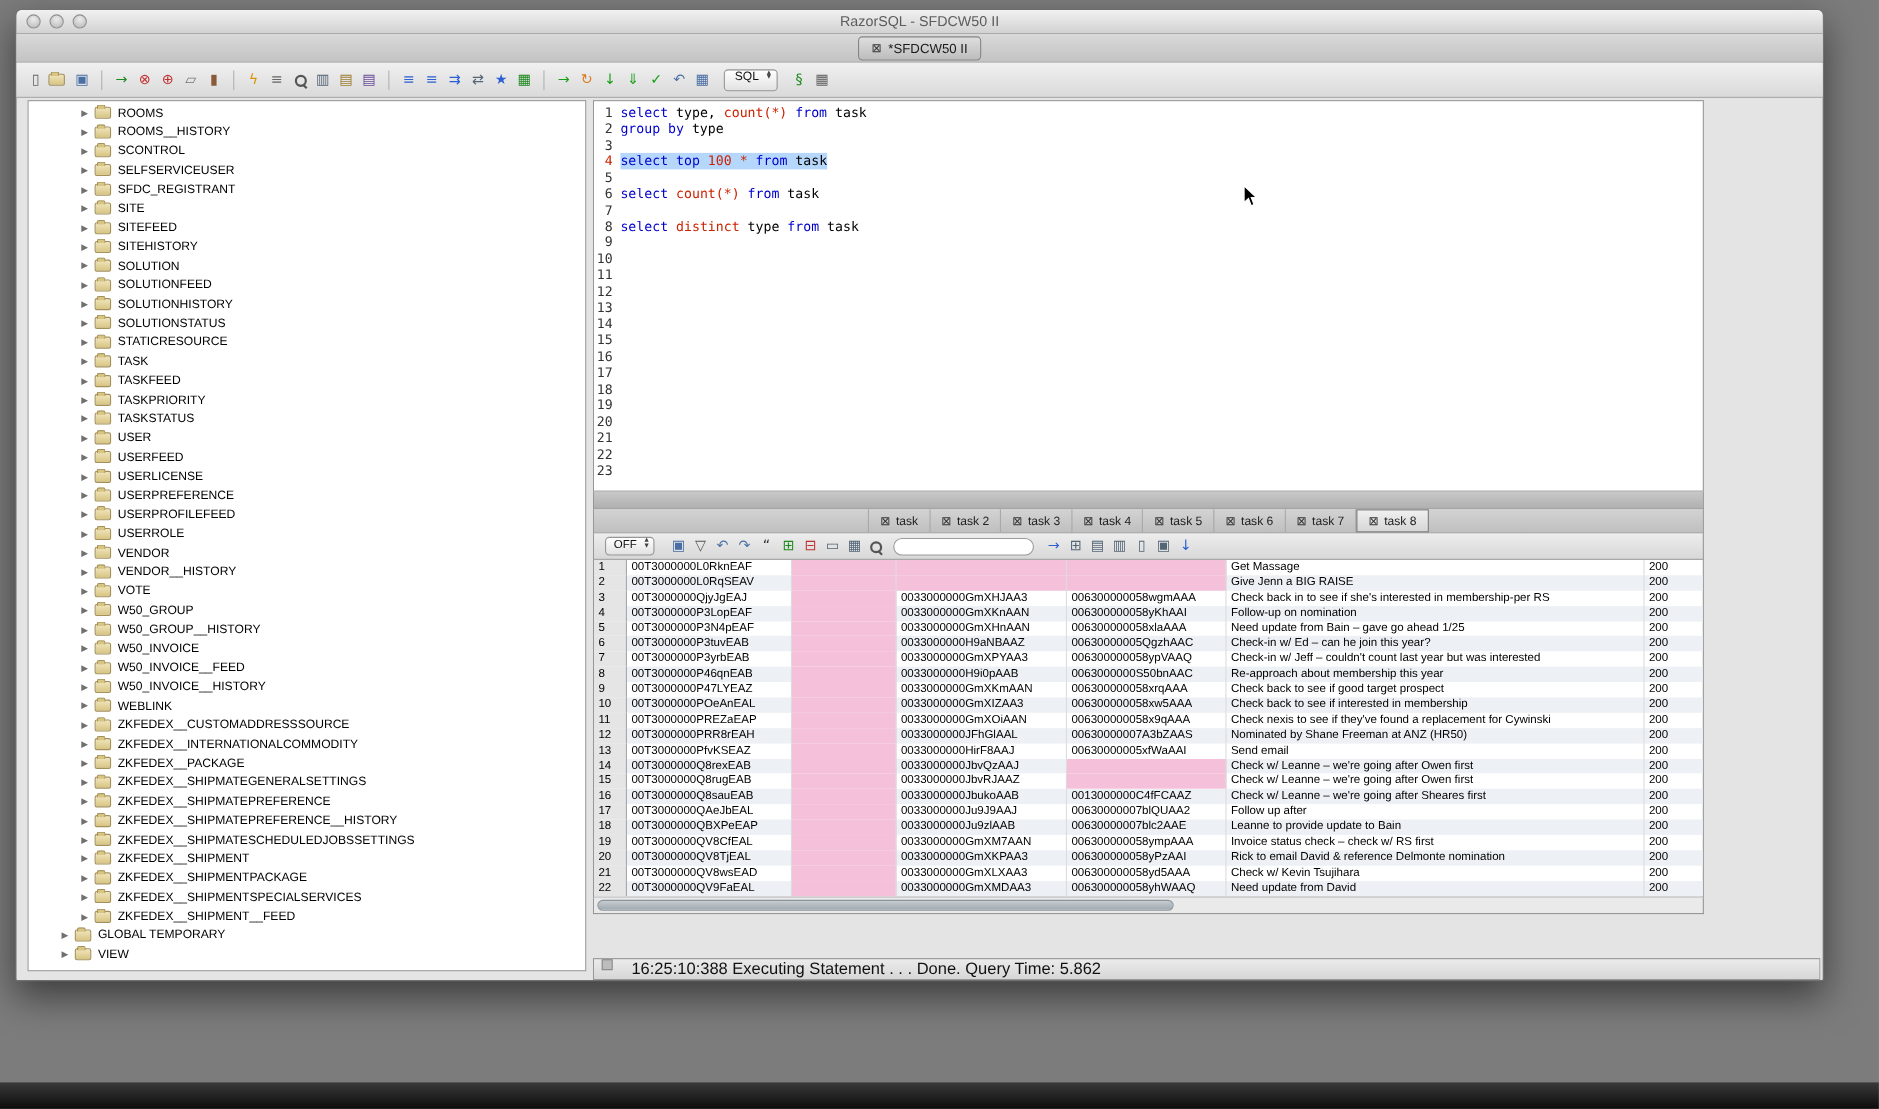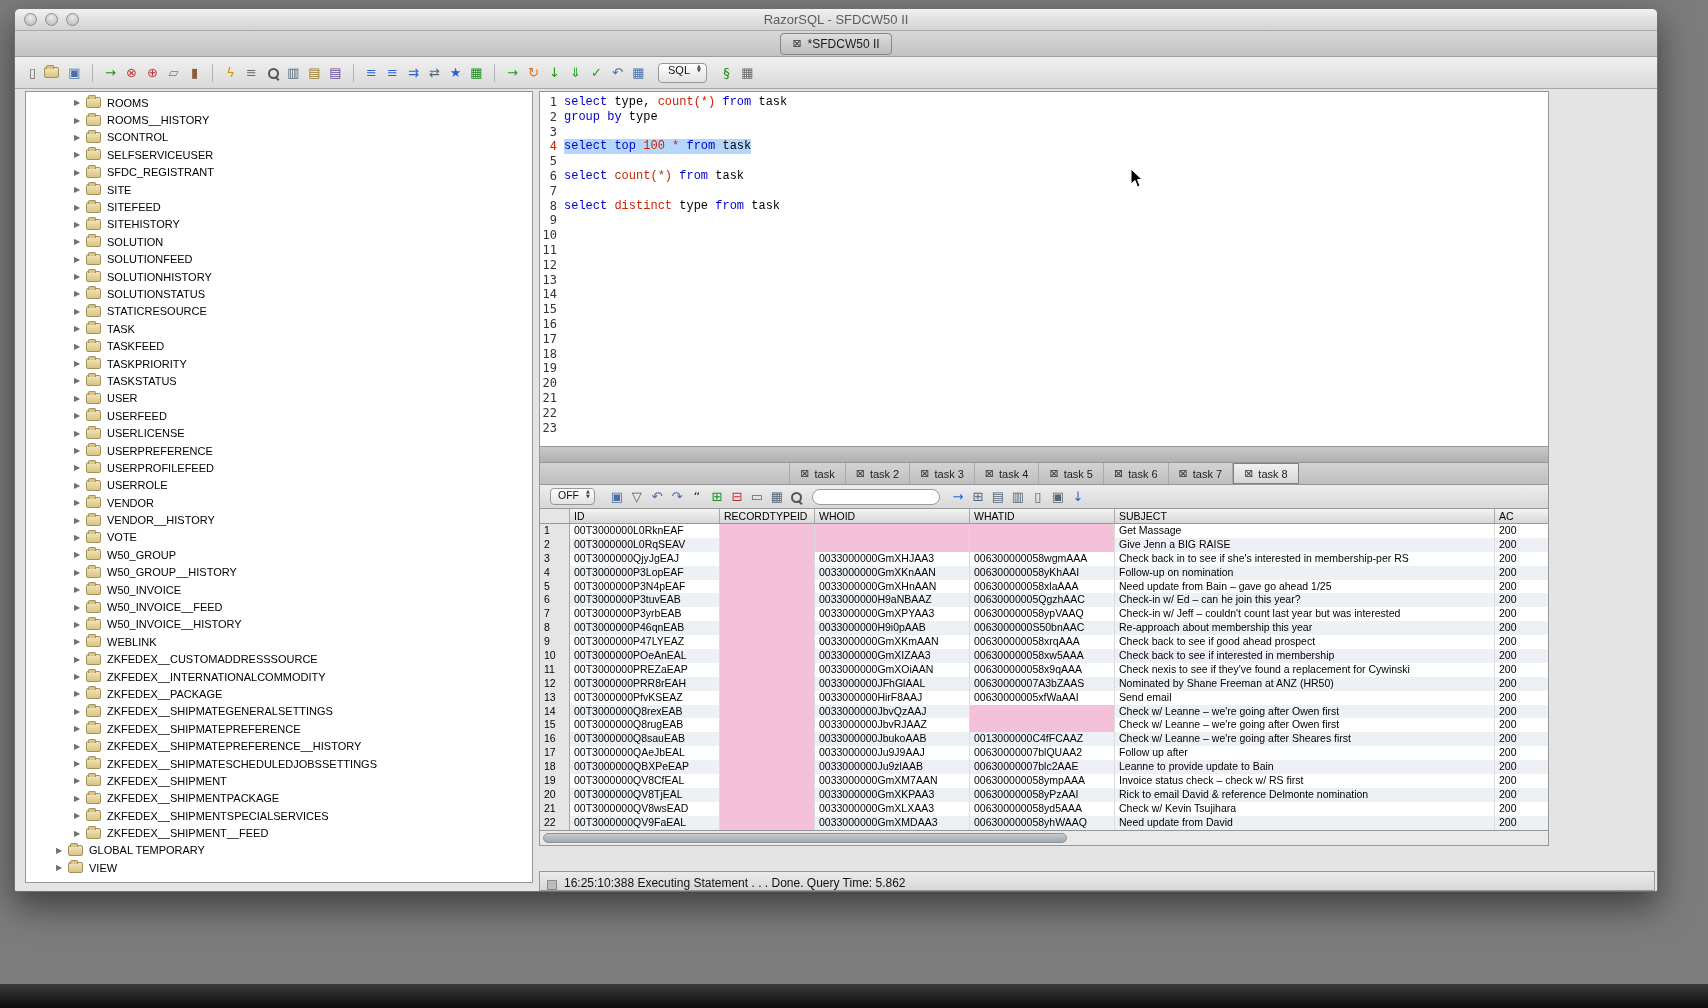--- a/index.html
+++ b/index.html
@@ -58,21 +58,21 @@
               border-radius:2px; position:relative; margin:0 6px 0 2px; display:inline-block; }
   .folder::before { content:""; position:absolute; top:-3px; left:1px; width:6px; height:3px;
               background:#d8c582; border:1px solid #a3905b; border-bottom:none;
               border-radius:2px 2px 0 0; }
 
   .editor { height:356px; background:#fff; border:1px solid #979797; overflow:hidden;
               font-family:"DejaVu Sans Mono",monospace; font-size:12px; padding-top:3px; }
   .ed-line { display:flex; height:14.8px; line-height:14.8px; }
   .ed-gutter { width:24px; flex:none; text-align:right; padding-right:7px; color:#333; }
   .ed-gutter.cur { color:var(--literal,#cc2200); }
-  .ed-text { white-space:pre; color:#000;font-family:Liberation Mono, monospace; }
+  .ed-text { white-space:pre; color:#000; }
   .tok-k { color:var(--keyword,#0000cc); }
   .tok-n { color:var(--literal,#cc2200); }
   .sel { background:var(--selection,#b5d7fb); }
   .ed-status { height:15px; background:#e9e9e9; border:1px solid #979797; border-top:none;
               font-size:10px; display:flex; align-items:center; justify-content:center;
               white-space:pre; color:#111; }
   .ed-scroll { height:16px; background:linear-gradient(#c9c9c9,#b0b0b0);
               border:1px solid #979797; border-top:none; }
 
   .res-tabs { height:22px; background:linear-gradient(#d3d3d3,#bfbfbf);
@@ -111,22 +111,22 @@
   .c-id { width:150px; } .c-rt { width:95px; } .c-who { width:155px; }
   .c-what { width:145px; } .c-subj { width:380px; } .c-ac { width:60px; border-right:none; }
   .null-cell { background:var(--null-cell,#f5c0da); }
 
   .grid-hscroll { height:15px; border:1px solid #979797; border-top:none; background:#eaeaea;
               position:relative; }
   .hthumb { position:absolute; left:3px; top:2px; width:52%; height:10px; border-radius:6px;
               background:linear-gradient(#c6cdd2,#9fa9b0); border:1px solid #8d959b; }
 
   .app-status { margin-top:auto; height:20px; background:linear-gradient(#ebebeb,#d7d7d7);
-              border:1px solid #979797; display:flex; align-items:flex-end; gap:7px;
-              padding:0 7px; font-size:12px; color:#111; }
+              border:1px solid #979797; display:flex; align-items:flex-start; gap:17px;
+              padding:0 7px; font-size:15px; color:#111; }
   .status-chip { width:10px; height:10px; background:#bcbcbc; border:1px solid #8b8b8b; flex:none; }
 
   .cursor { position:absolute; left:1130px; top:168px; z-index:20; }
 </style>
 </head>
 <body>
 
 <div id="app-window">
 
   <div class="titlebar">
@@ -672,29 +672,20 @@
             <span class="tb-icon">
               <span class="tb-glyph" style="color: rgb(85, 102, 119);">▣</span>
             </span>
             <span class="tb-icon">
               <span class="tb-glyph" style="color: rgb(45, 95, 211);">↓</span>
             </span>
           </span>
       </div>
 
       <div class="grid-wrap rp-w">
-        <div class="grid-header">
-            <div class="gh-cell c-num"></div>
-            <div class="gh-cell c-id">ID</div>
-            <div class="gh-cell c-rt">RECORDTYPEID</div>
-            <div class="gh-cell c-who">WHOID</div>
-            <div class="gh-cell c-what">WHATID</div>
-            <div class="gh-cell c-subj">SUBJECT</div>
-            <div class="gh-cell c-ac">AC</div>
-          </div>
         <div class="grid-body">
             <div class="g-row">
               <div class="g-cell c-num">1</div>
               <div class="g-cell c-id">00T3000000L0RknEAF</div>
               <div class="g-cell c-rt null-cell"></div>
               <div class="g-cell c-who null-cell"></div>
               <div class="g-cell c-what null-cell"></div>
               <div class="g-cell c-subj">Get Massage</div>
               <div class="g-cell c-ac">200</div>
             </div>
@@ -760,21 +751,21 @@
               <div class="g-cell c-what">0063000000S50bnAAC</div>
               <div class="g-cell c-subj">Re-approach about membership this year</div>
               <div class="g-cell c-ac">200</div>
             </div>
             <div class="g-row">
               <div class="g-cell c-num">9</div>
               <div class="g-cell c-id">00T3000000P47LYEAZ</div>
               <div class="g-cell c-rt null-cell"></div>
               <div class="g-cell c-who">0033000000GmXKmAAN</div>
               <div class="g-cell c-what">006300000058xrqAAA</div>
-              <div class="g-cell c-subj">Check back to see if good ahead prospect</div>
+              <div class="g-cell c-subj">Check back to see if good target prospect</div>
               <div class="g-cell c-ac">200</div>
             </div>
             <div class="g-row">
               <div class="g-cell c-num">10</div>
               <div class="g-cell c-id">00T3000000POeAnEAL</div>
               <div class="g-cell c-rt null-cell"></div>
               <div class="g-cell c-who">0033000000GmXIZAA3</div>
               <div class="g-cell c-what">006300000058xw5AAA</div>
               <div class="g-cell c-subj">Check back to see if interested in membership</div>
               <div class="g-cell c-ac">200</div>

